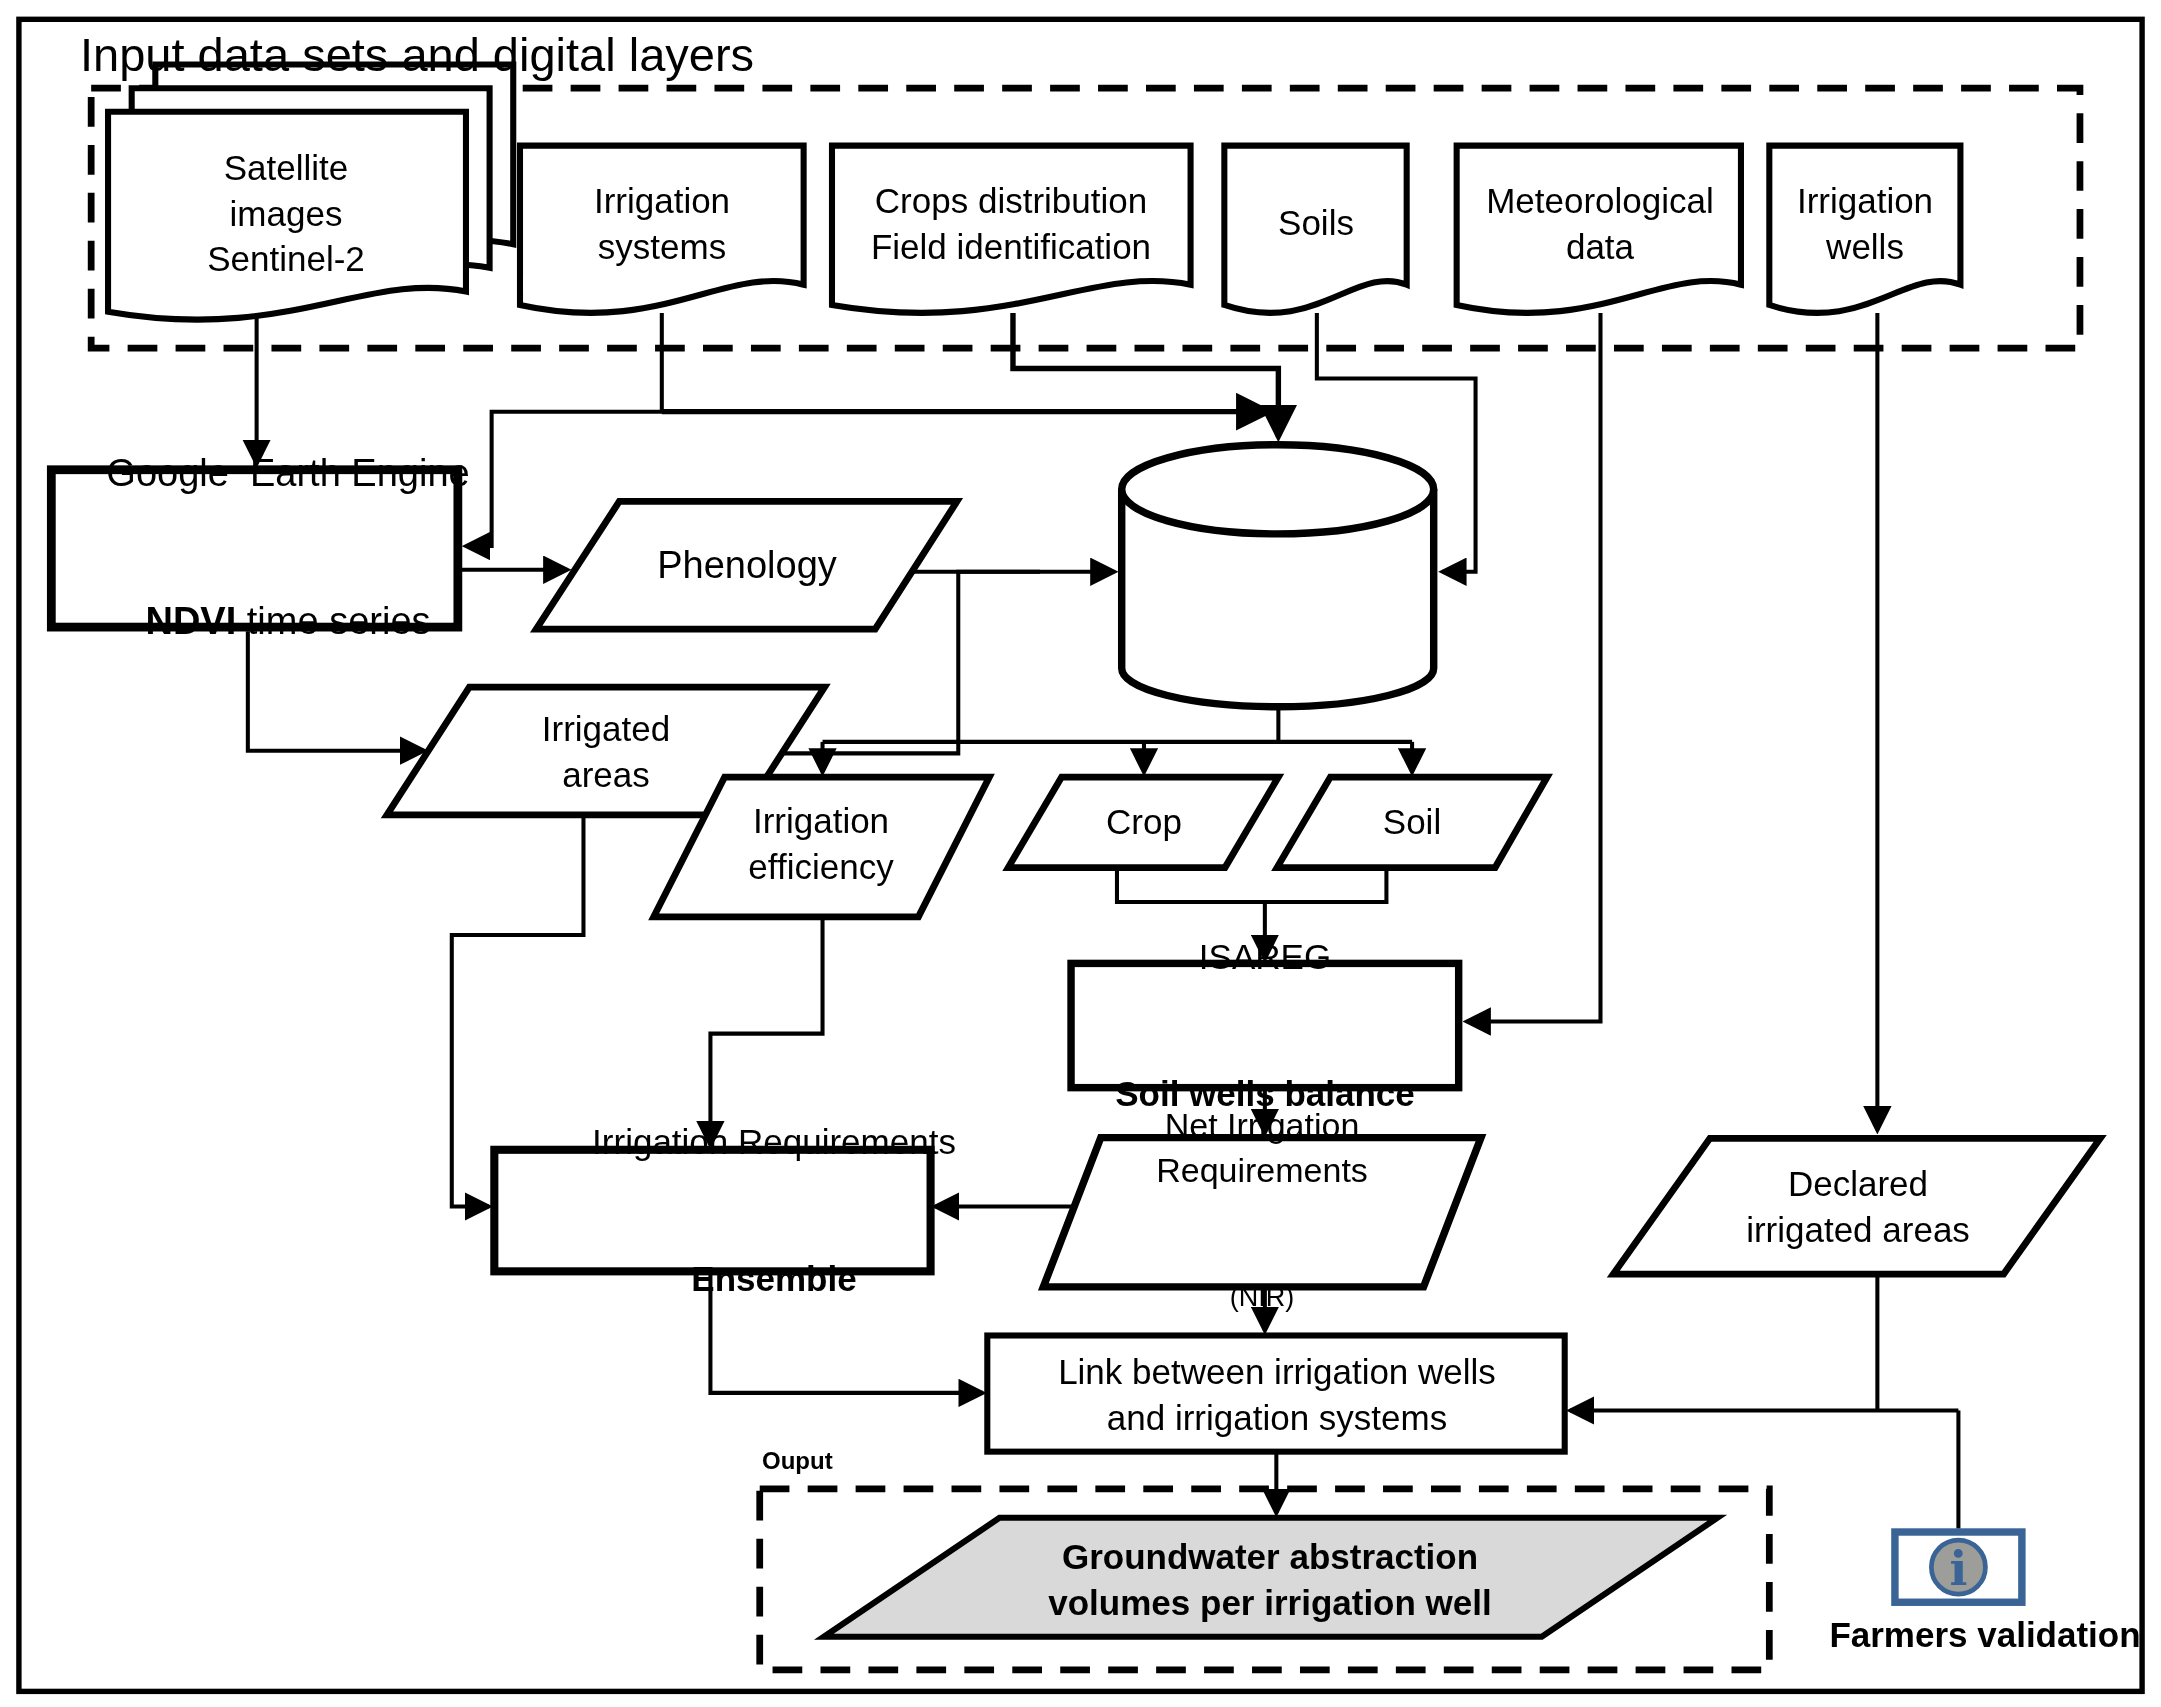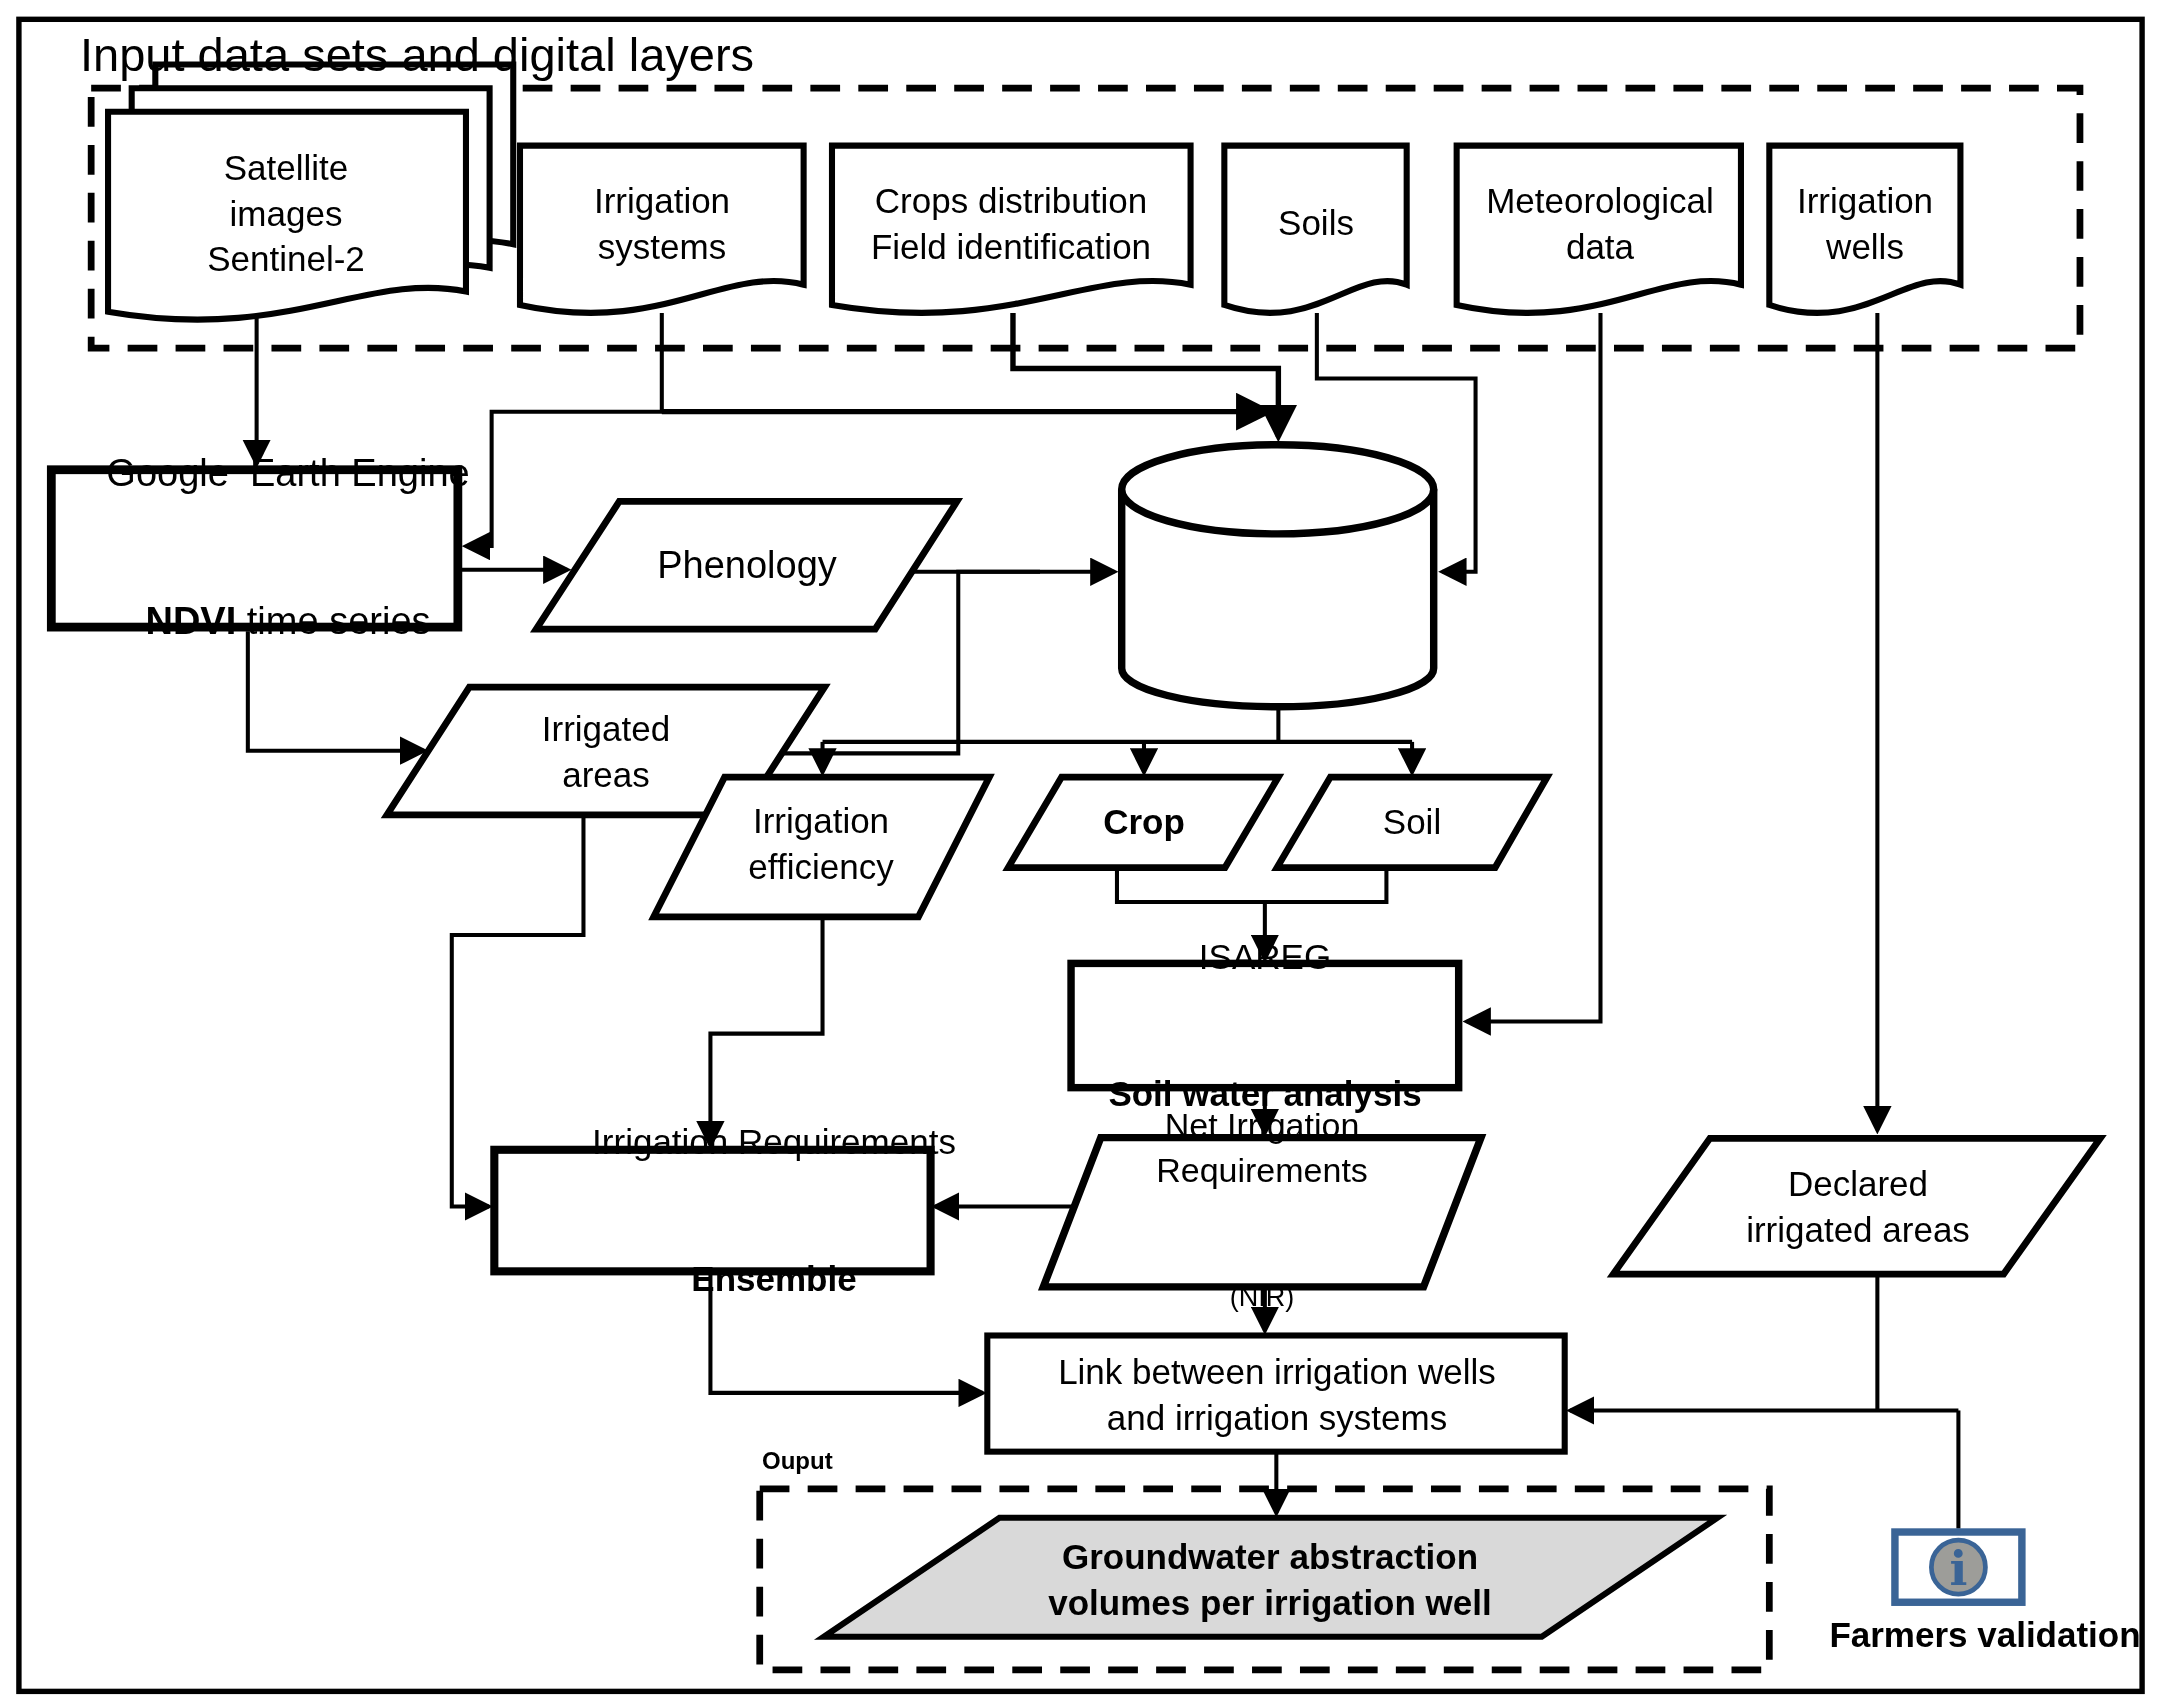--- a/index.html
+++ b/index.html
@@ -121,26 +121,26 @@
   <div class="lbl fs56" style="left:255px;top:548px;margin-left:33px;">
     <div>Google  Earth Engine</div>
     <div><span class="b">NDVI</span><span> time series</span></div>
   </div>
 
   <div class="lbl fs56" style="left:747px;top:566px;">Phenology</div>
   <div class="lbl" style="left:606px;top:751px;">Irrigated
 areas</div>
   <div class="lbl" style="left:821px;top:843px;">Irrigation
 efficiency</div>
-  <div class="lbl" style="left:1144px;top:822px;font-weight:bold;">Crop</div>
+  <div class="lbl" style="left:1144px;top:822px;">Crop</div>
   <div class="lbl" style="left:1412px;top:822px;">Soil</div>
 
   <div class="lbl" style="left:1265px;top:1025px;">
     <div>ISAREG</div>
-    <div class="b">Soil water analysis</div>
+    <div class="b">Soil wells balance</div>
   </div>
 
   <div class="lbl" style="left:746px;top:1210px;margin-left:28px;">
     <div>Irrigation Requirements</div>
     <div class="b">Ensemble</div>
   </div>
 
   <div class="lbl fs50" style="left:1262px;top:1209px;">
     <div>Net Irrigation
 Requirements</div>

